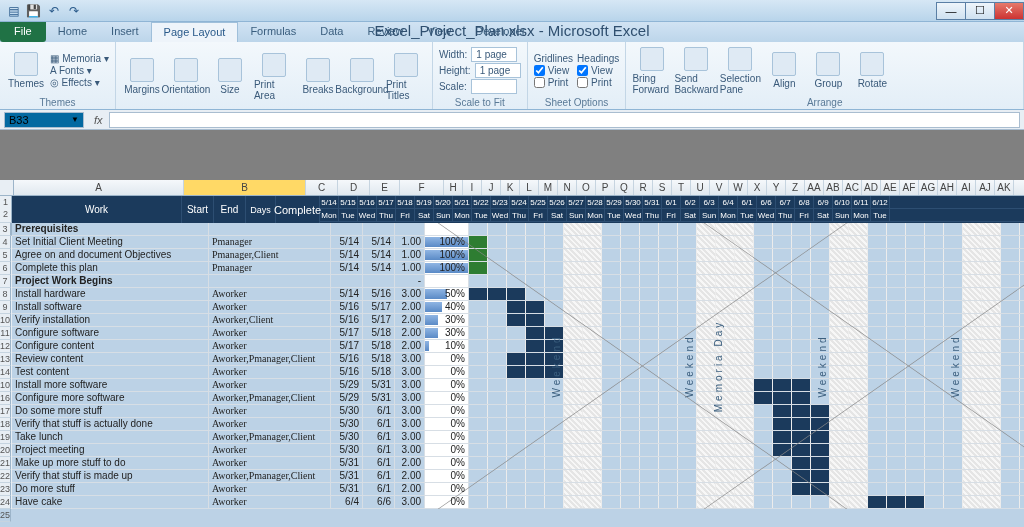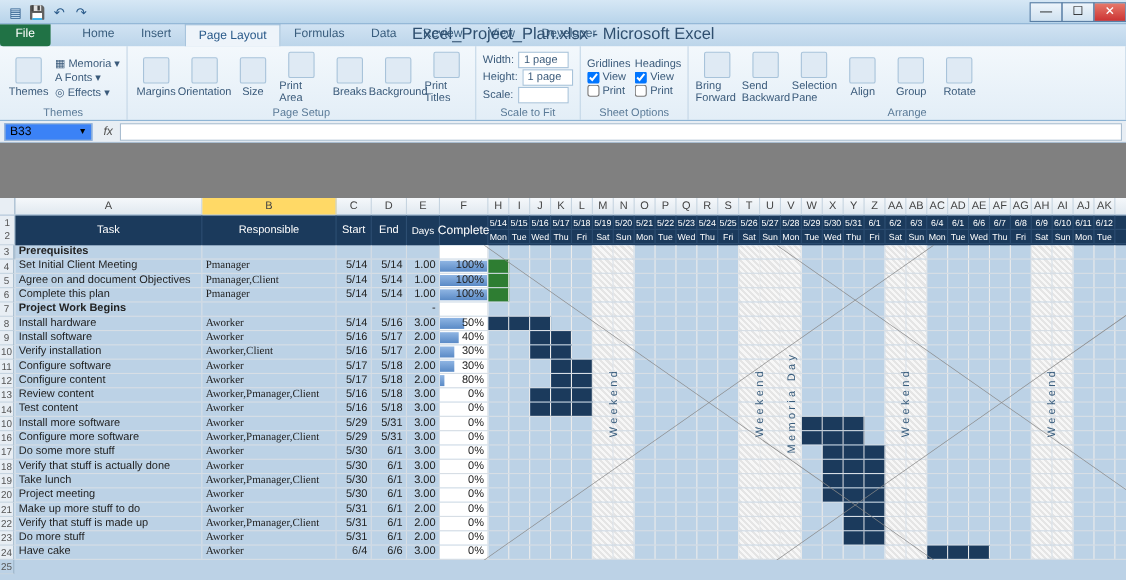--- a/index.html
+++ b/index.html
@@ -8,41 +8,41 @@
 
 .titlebar { height: 22px; background: linear-gradient(#d6e7f5,#b8d4ea); display: flex; align-items: center; position: relative; border-bottom: 1px solid #8fb5d5; }
 .titlebar .qat { display: flex; gap: 4px; padding-left: 6px; }
 .titlebar .qat span { width: 16px; height: 16px; display: inline-flex; align-items: center; justify-content: center; font-size: 12px; color:#2a5a8a; }
 .titlebar .title { position: absolute; left: 50%; transform: translateX(-50%); color: #2f4f6f; font-size: 15px; margin-top: 40px; }
 .titlebar .wincontrols { position: absolute; right: 0; display: flex; }
 .titlebar .wincontrols div { width: 30px; height: 18px; display: flex; align-items: center; justify-content: center; font-size: 11px; border:1px solid #5a7fa5; margin-left:-1px; background:linear-gradient(#eef5fb,#cfe1f0);}
 .titlebar .wincontrols .close { background: linear-gradient(#e67a6b,#c33); color:#fff; }
 
 
-.ribbon-tabs { height: 20px; background: linear-gradient(#d1e3f3,#bcd5ea); display: flex; padding-left: 0; gap: 17px; }
+.ribbon-tabs { height: 20px; background: linear-gradient(#d1e3f3,#bcd5ea); display: flex; padding-left: 0; }
 .ribbon-tabs .file { background: #207245; color: #fff; padding: 3px 14px; font-size: 11px; border-radius: 0 0 3px 3px;}
 .ribbon-tabs .tab { padding: 3px 12px; color: #3a5e7e; font-size: 11px; cursor: default;}
 .ribbon-tabs .tab.active { background: #eef4fa; border: 1px solid #9fbfda; border-bottom: none; color:#2a5a8a; }
 
 
 .ribbon { height: 68px; background: linear-gradient(#f3f8fc,#e3eef7); border-bottom: 1px solid #8fb5d5; display: flex; }
 .group { border-right: 1px solid #c3d6e6; padding: 2px 6px 0 6px; display: flex; flex-direction: column; }
 .group-body { flex: 1; display: flex; align-items: center; gap: 4px; }
 .group-label { text-align: center; font-size: 10px; color: #5a7a97; padding-bottom: 1px;}
 .bigbtn { display: flex; flex-direction: column; align-items: center; justify-content: center; width: 40px; height: 50px; font-size: 10px; color: #3a5a7a; gap:2px;}
 .bigbtn .ico { width: 24px; height: 24px; background: #dfeaf4; border: 1px solid #a8c3da; border-radius:2px;}
 .smallrow { display: flex; flex-direction: column; gap: 1px; font-size: 10px; color:#3a5a7a;}
 .smallrow label { display: flex; align-items: center; gap: 3px; }
 .smallrow input[type=checkbox]{ width:11px; height:11px;}
 .sfield { display:flex; align-items:center; gap:4px; font-size:10px; color:#3a5a7a;}
 .sfield .box { border:1px solid #a8c3da; background:#fff; padding:0 4px; min-width:46px; height:15px; line-height:13px;}
 
 
 .formula { height: 20px; background: #e8eef4; display: flex; align-items: center; border-bottom: 1px solid #a9bdd0; }
-.namebox { width: 80px; border: 1px solid #a9bdd0; background: #3b82f6; margin: 0 4px; padding: 1px 4px; font-size: 11px; display:flex; justify-content:space-between; align-items:center;}
+.namebox { width: 80px; border: 1px solid #a9bdd0; background: #0369a1; margin: 0 4px; padding: 1px 4px; font-size: 11px; display:flex; justify-content:space-between; align-items:center;}
 .fx { font-style: italic; color: #555; padding: 0 6px; }
 .formulabar { flex: 1; background: #fff; border: 1px solid #a9bdd0; height: 16px; margin-right: 4px; }
 
 
 .greyblock { height: 50px; background: #808080; }
 .colhdrs { height: 16px; background: linear-gradient(#f5f8fb,#e0e8ef); display: flex; font-size: 10px; color: #444; border-bottom:1px solid #9cb4c9;}
 .rownum-spacer{width:14px;border-right:1px solid #9cb4c9;background:#e8eef4;}
 .ch { border-right: 1px solid #c6d4e0; text-align: center; line-height: 15px; }
 .ch.A{width:170px;} .ch.B{width:122px;background:#ffd966;}
 .ch.C{width:32px;} .ch.D{width:32px;} .ch.E{width:30px;} .ch.F{width:44px;}
@@ -60,21 +60,21 @@
 .hdrblock .task{width:170px;height:27px;} .hdrblock .resp{width:122px;height:27px;}
 .hdrblock .start{width:32px;} .hdrblock .end{width:32px;} .hdrblock .days{width:30px;font-size:9px;} .hdrblock .comp{width:44px;font-size:11px;}
 .hdrblock .dates{flex:1;display:flex;flex-direction:column;}
 .dates .toprow,.dates .botrow{display:flex;height:13px;border-bottom:1px solid #2d4e72;}
 .dates .d{width:19px;text-align:center;font-size:8px;border-right:1px solid #2d4e72;line-height:13px;}
 .dates .botrow .d{font-size:8px;}
 
 
 .row{display:flex;height:13px;font-size:10px;color:#222;border-bottom:1px solid #d7dee5;}
 .row .c{border-right:1px solid #d7dee5;padding:0 3px;overflow:hidden;white-space:nowrap;line-height:12px;}
-.row .task{width:170px;} .row .resp{width:122px;font-family:Liberation Serif, serif;} .row .start{width:32px;text-align:right;} .row .end{width:32px;text-align:right;} .row .days{width:30px;text-align:right;}
+.row .task{width:197px;} .row .resp{width:122px;font-family:Liberation Serif, serif;} .row .start{width:32px;text-align:right;} .row .end{width:32px;text-align:right;} .row .days{width:30px;text-align:right;}
 .row .comp{width:44px;text-align:right;position:relative;background:#fff;}
 .row .comp .bar{position:absolute;left:0;top:1px;bottom:1px;background:linear-gradient(#8fb5e3,#5a8ac6);z-index:0;}
 .row .comp span{position:relative;z-index:1;text-align:right;}
 .row.section .task{font-weight:bold;}
 .row .gantt{flex:1;display:flex;position:relative;}
 .row .gantt .cell{width:19px;border-right:1px solid #ececec;height:100%;}
 .row .gantt .fill{background:#1b3a5c;}
 .row .gantt .done{background:#2e7d32;}
 .row .gantt .wknd{background:repeating-linear-gradient(45deg,#e5e5e5,#e5e5e5 2px,#f7f7f7 2px,#f7f7f7 4px);}
 
@@ -160,21 +160,20 @@
         </div>
       <div class="bigbtn">
           <div class="ico"></div>
           <span>Background</span>
         </div>
       <div class="bigbtn">
           <div class="ico"></div>
           <span>Print Titles</span>
         </div>
     </div>
-    <div class="group-label">Page Setup</div>
   </div>
 
   <div class="group">
     <div class="group-body">
         <div class="smallrow">
       <div class="sfield">
             <span>Width:</span>
             <span class="box">1 page</span>
           </div>
       <div class="sfield">
@@ -326,22 +325,21 @@
         <div>20</div>
         <div>21</div>
         <div>22</div>
         <div>23</div>
         <div>24</div>
         <div>25</div>
       </div>
   </div>
   <div class="content">
     <div class="hdrblock">
-      <div class="c task">Task</div>
-      <div class="c resp">Responsible</div>
+      <div class="c task">Work</div>
       <div class="c start">Start</div>
       <div class="c end">End</div>
       <div class="c days">Days</div>
       <div class="c comp">Complete</div>
       <div class="dates">
         <div class="toprow" id="dates-top">
             <div class="d">5/14</div>
             <div class="d">5/15</div>
             <div class="d">5/16</div>
             <div class="d">5/17</div>
@@ -766,21 +764,21 @@
             <div class="cell"></div>
             <div class="cell"></div>
           </div>
         </div>
         <div class="row">
           <div class="c task">   Configure content</div>
           <div class="c resp">Aworker</div>
           <div class="c start">5/17</div>
           <div class="c end">5/18</div>
           <div class="c days">2.00</div>
-          <div class="c comp"><div class="bar" style="width: 10%;"></div><span>80%</span></div>
+          <div class="c comp"><div class="bar" style="width: 10%;"></div><span>10%</span></div>
           <div class="gantt">
             <div class="cell"></div>
             <div class="cell"></div>
             <div class="cell"></div>
             <div class="cell fill"></div>
             <div class="cell fill"></div>
             <div class="cell wknd"></div>
             <div class="cell wknd"></div>
             <div class="cell"></div>
             <div class="cell"></div>

